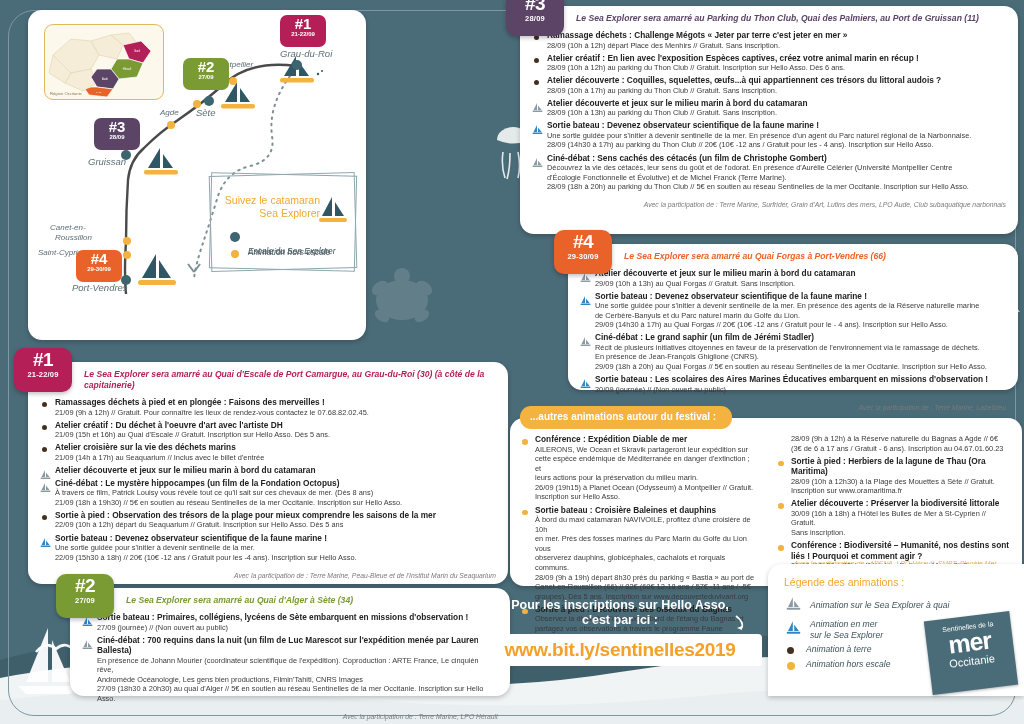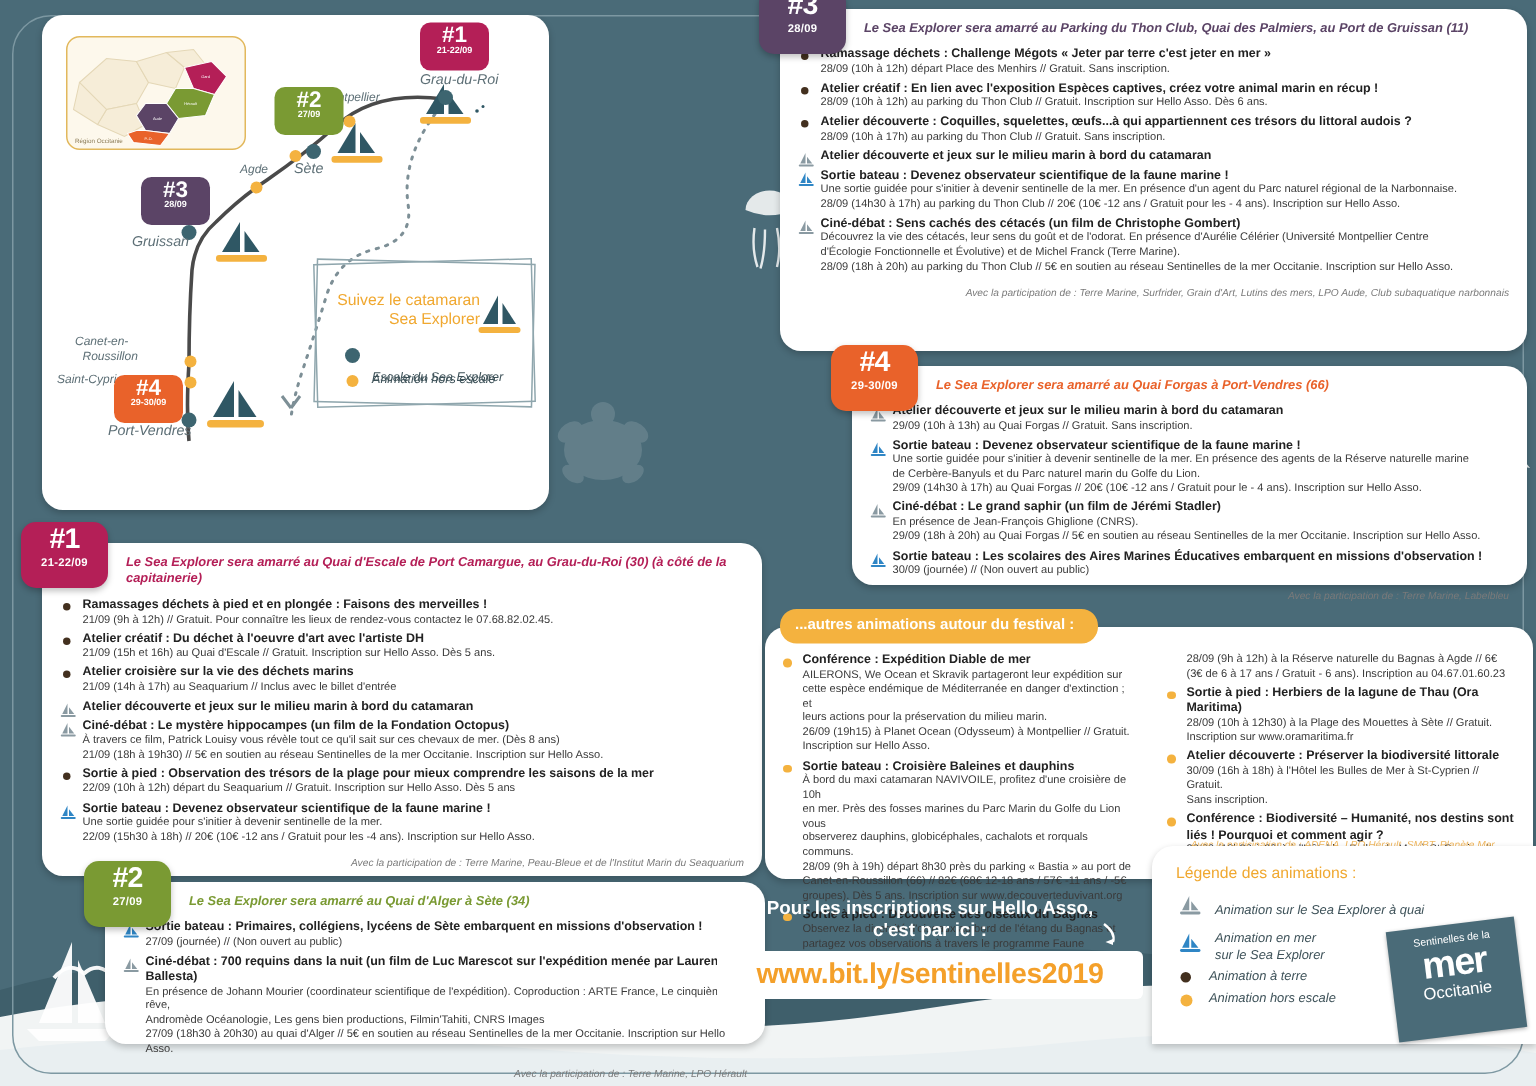--- a/index.html
+++ b/index.html
@@ -362,20 +362,21 @@
         <div class="t1">Atelier découverte : Coquilles, squelettes, œufs...à qui appartiennent ces trésors du littoral audois ?</div>
         <div class="t2">28/09 (10h à 17h) au parking du Thon Club // Gratuit. Sans inscription.</div>
       </li>
       <li>
         <span class="ic"><svg width="11" height="11" viewBox="0 0 11 11">
             <path d="M5 8 L5 1 L1.5 8 Z" fill="#8a9aa2"></path>
             <path d="M6 8 L6 3.5 L9.5 8 Z" fill="#8a9aa2"></path>
             <rect x="0.5" y="8.6" width="10" height="1.4" rx="0.7" fill="#8a9aa2"></rect>
           </svg></span>
         <div class="t1">Atelier découverte et jeux sur le milieu marin à bord du catamaran</div>
+        <div class="t2">28/09 (10h à 13h) au parking du Thon Club // Gratuit. Sans inscription.</div>
       </li>
       <li>
         <span class="ic"><svg width="11" height="11" viewBox="0 0 11 11">
             <path d="M5 8 L5 1 L1.5 8 Z" fill="#2f86c5"></path>
             <path d="M6 8 L6 3.5 L9.5 8 Z" fill="#2f86c5"></path>
             <rect x="0.5" y="8.6" width="10" height="1.4" rx="0.7" fill="#2f86c5"></rect>
           </svg></span>
         <div class="t1">Sortie bateau : Devenez observateur scientifique de la faune marine !</div>
         <div class="t2">Une sortie guidée pour s'initier à devenir sentinelle de la mer. En présence d'un agent du Parc naturel régional de la Narbonnaise.</div>
         <div class="t2">28/09 (14h30 à 17h) au parking du Thon Club // 20€ (10€ -12 ans / Gratuit pour les - 4 ans). Inscription sur Hello Asso.</div>
@@ -421,20 +422,21 @@
         <div class="t2">de Cerbère-Banyuls et du Parc naturel marin du Golfe du Lion.</div>
         <div class="t2">29/09 (14h30 à 17h) au Quai Forgas // 20€ (10€ -12 ans / Gratuit pour le - 4 ans). Inscription sur Hello Asso.</div>
       </li>
       <li>
         <span class="ic"><svg width="11" height="11" viewBox="0 0 11 11">
             <path d="M5 8 L5 1 L1.5 8 Z" fill="#8a9aa2"></path>
             <path d="M6 8 L6 3.5 L9.5 8 Z" fill="#8a9aa2"></path>
             <rect x="0.5" y="8.6" width="10" height="1.4" rx="0.7" fill="#8a9aa2"></rect>
           </svg></span>
         <div class="t1">Ciné-débat : Le grand saphir (un film de Jérémi Stadler)</div>
+        <div class="t2">Récit de plusieurs initiatives citoyennes en faveur de la préservation de l'environnement via le ramassage de déchets.</div>
         <div class="t2">En présence de Jean-François Ghiglione (CNRS).</div>
         <div class="t2">29/09 (18h à 20h) au Quai Forgas // 5€ en soutien au réseau Sentinelles de la mer Occitanie. Inscription sur Hello Asso.</div>
       </li>
       <li>
         <span class="ic"><svg width="11" height="11" viewBox="0 0 11 11">
             <path d="M5 8 L5 1 L1.5 8 Z" fill="#2f86c5"></path>
             <path d="M6 8 L6 3.5 L9.5 8 Z" fill="#2f86c5"></path>
             <rect x="0.5" y="8.6" width="10" height="1.4" rx="0.7" fill="#2f86c5"></rect>
           </svg></span>
         <div class="t1">Sortie bateau : Les scolaires des Aires Marines Éducatives embarquent en missions d'observation !</div>

